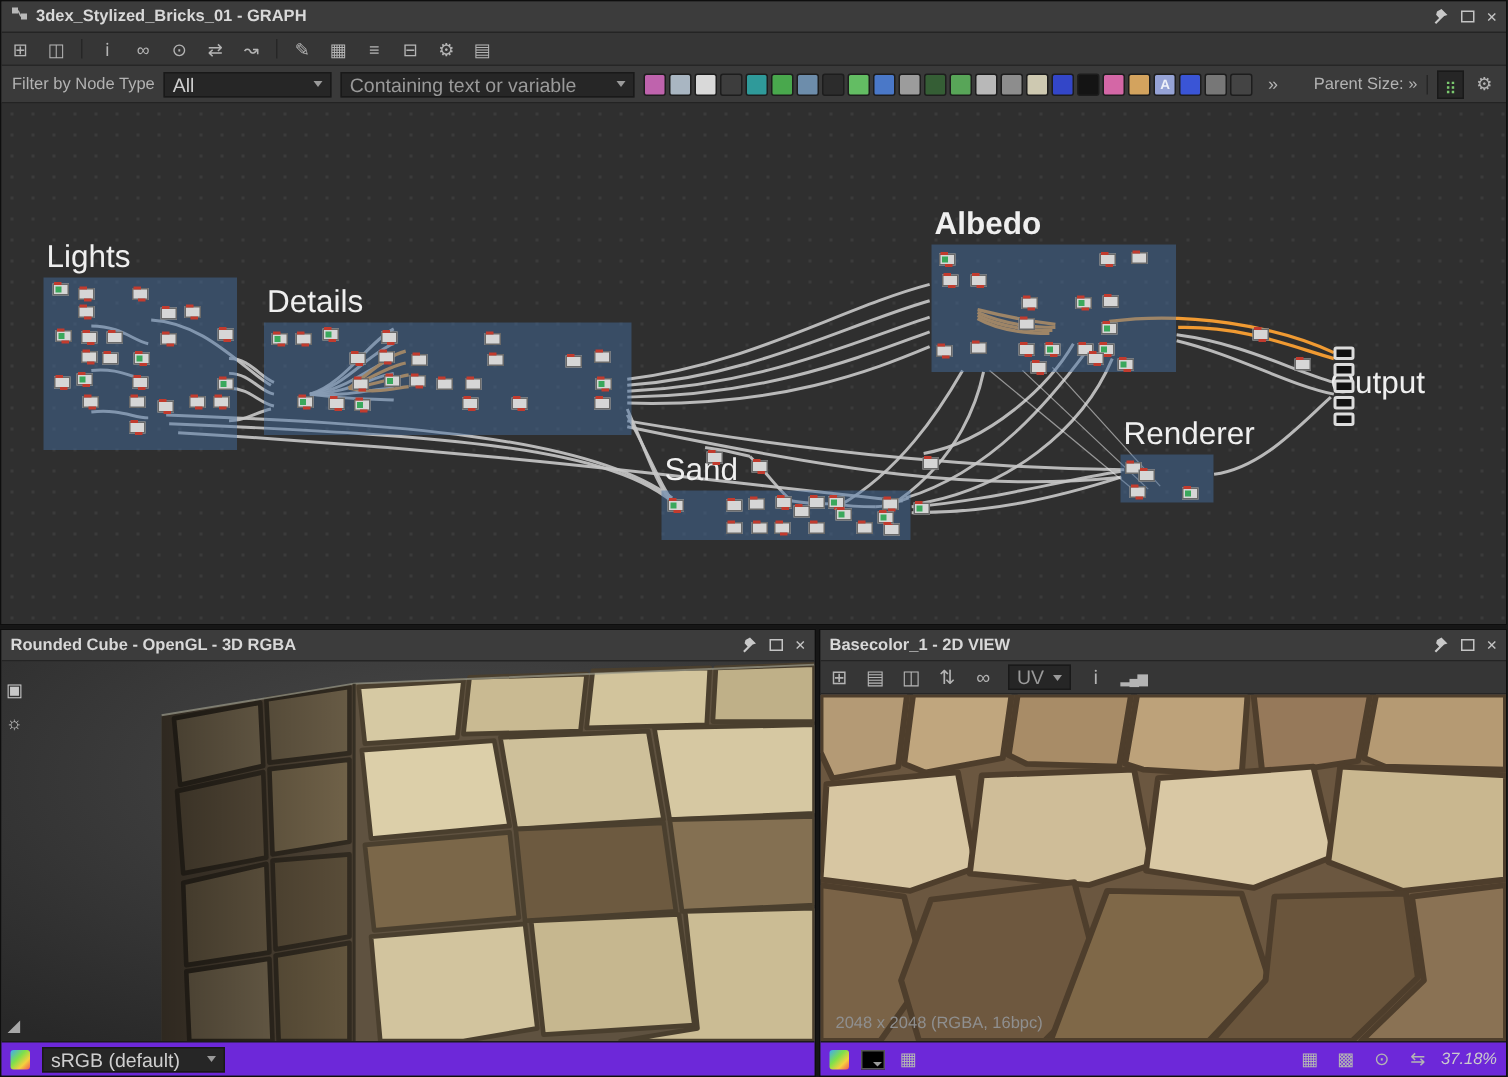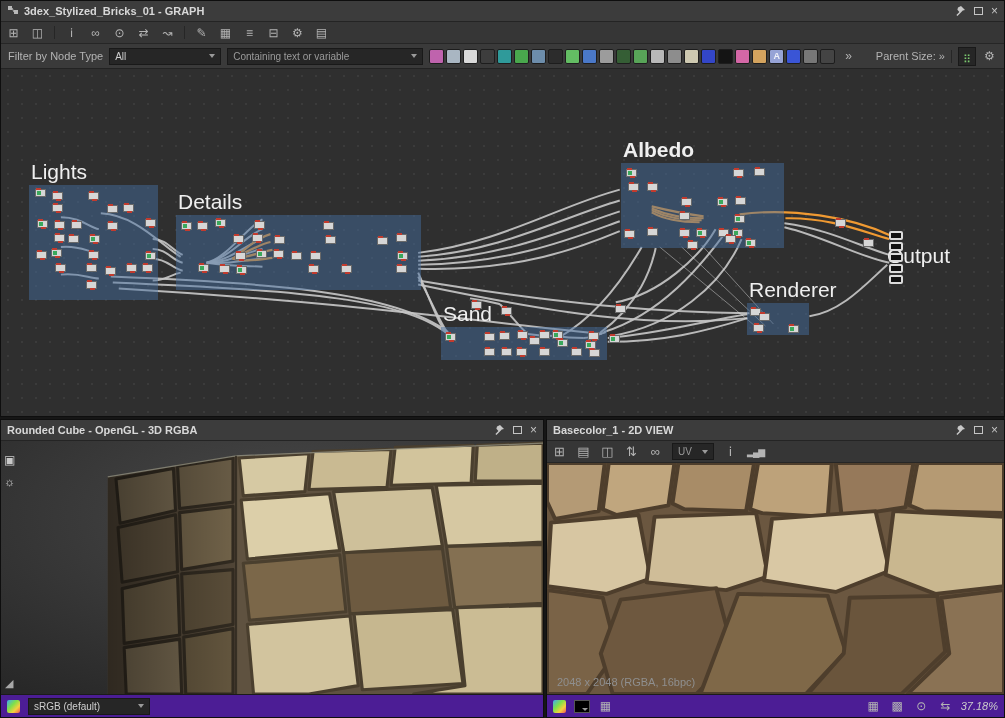--- a/index.html
+++ b/index.html
@@ -14,21 +14,21 @@
   .ctl{color:#c4c4c4;font-size:12px;line-height:1;cursor:default;}
   .maxbox{width:9px;height:8px;border:1px solid #c4c4c4;box-sizing:border-box;display:inline-block;}
   .pinicon svg{display:block;}
   .toolbar{height:21px;min-height:21px;background:#363636;display:flex;align-items:center;
            padding:0 5px;gap:9px;border-bottom:1px solid #262626;}
   .tbtn{color:#b4b4b4;font-size:12px;width:15px;text-align:center;line-height:1;}
   .sep{width:1px;height:13px;background:#262626;}
   .filterbar{height:24px;min-height:24px;background:#3a3a3a;display:flex;align-items:center;
              padding:0 7px;gap:6px;font-size:11px;color:#b3b3b3;border-bottom:1px solid #232323;}
   .dd{background:#262626;border:1px solid #191919;color:#cfcfcf;height:17px;display:flex;
-      align-items:center;padding:0 5px;gap:6px;font-size:10px;box-sizing:border-box;}
+      align-items:center;padding:0 5px;gap:6px;font-size:13px;box-sizing:border-box;}
   .dd .arrow{width:0;height:0;border-left:3px solid transparent;border-right:3px solid transparent;
              border-top:4px solid #9a9a9a;margin-left:auto;}
   .dd.ghost{color:#9a9a9a;}
   .palette{display:flex;align-items:center;gap:2px;}
   .pal{width:15px;height:15px;border-radius:2px;border:1px solid #1d1d1d;box-sizing:border-box;
        display:flex;align-items:center;justify-content:center;font-size:9px;font-weight:bold;
        color:rgba(255,255,255,.85);}
   .expose-btn{background:#262626;border:1px solid #191919;color:#7bc96f;font-size:11px;
               height:17px;display:flex;align-items:center;padding:0 4px;}
   .canvas{position:relative;flex:1;background:#2f2f2f;overflow:hidden;
@@ -46,21 +46,21 @@
   .outnode{position:absolute;width:14px;height:9px;background:#121212;border:2px solid #dcdcdc;
            border-radius:2px;box-sizing:border-box;}
   .menubar{height:18px;min-height:18px;background:#333333;display:flex;align-items:center;
            gap:13px;padding:0 8px;font-size:11px;color:#c9c9c9;border-bottom:1px solid #242424;}
   .menu-item{white-space:nowrap;}
   .viewport{position:relative;flex:1;overflow:hidden;background:#303030;}
   .viewport svg.fill{position:absolute;left:0;top:0;width:100%;height:100%;}
   .side-icons{position:absolute;left:3px;top:12px;display:flex;flex-direction:column;gap:8px;z-index:2;}
   .side-icons span{color:#c8c8c8;font-size:12px;}
   .expand-corner{position:absolute;left:4px;bottom:4px;color:#a8a8a8;font-size:11px;z-index:2;}
-  .botbar{height:22px;min-height:22px;background:#4c1d95;border-top:1px solid #1b1b1b;
+  .botbar{height:22px;min-height:22px;background:#6d28d9;border-top:1px solid #1b1b1b;
           display:flex;align-items:center;padding:0 6px;gap:8px;font-size:11px;color:#bbbbbb;}
   .grad-icon{width:13px;height:13px;border-radius:2px;
              background:linear-gradient(135deg,#3fa9f5 0%,#7ee04a 40%,#f5d03f 70%,#f05555 100%);}
   .swatch{width:16px;height:13px;background:#000;border:1px solid #555;display:flex;
           align-items:flex-end;justify-content:flex-end;box-sizing:border-box;}
   .swatch .arrow{width:0;height:0;border-left:3px solid transparent;border-right:3px solid transparent;
                  border-top:3px solid #9a9a9a;margin:0 1px 1px 0;}
   .texinfo{position:absolute;left:10px;bottom:6px;color:#8f8f8f;font-size:11px;z-index:2;}
   .r-icons{margin-left:auto;display:flex;align-items:center;gap:9px;}
   .zoom{color:#cccccc;font-style:italic;}

